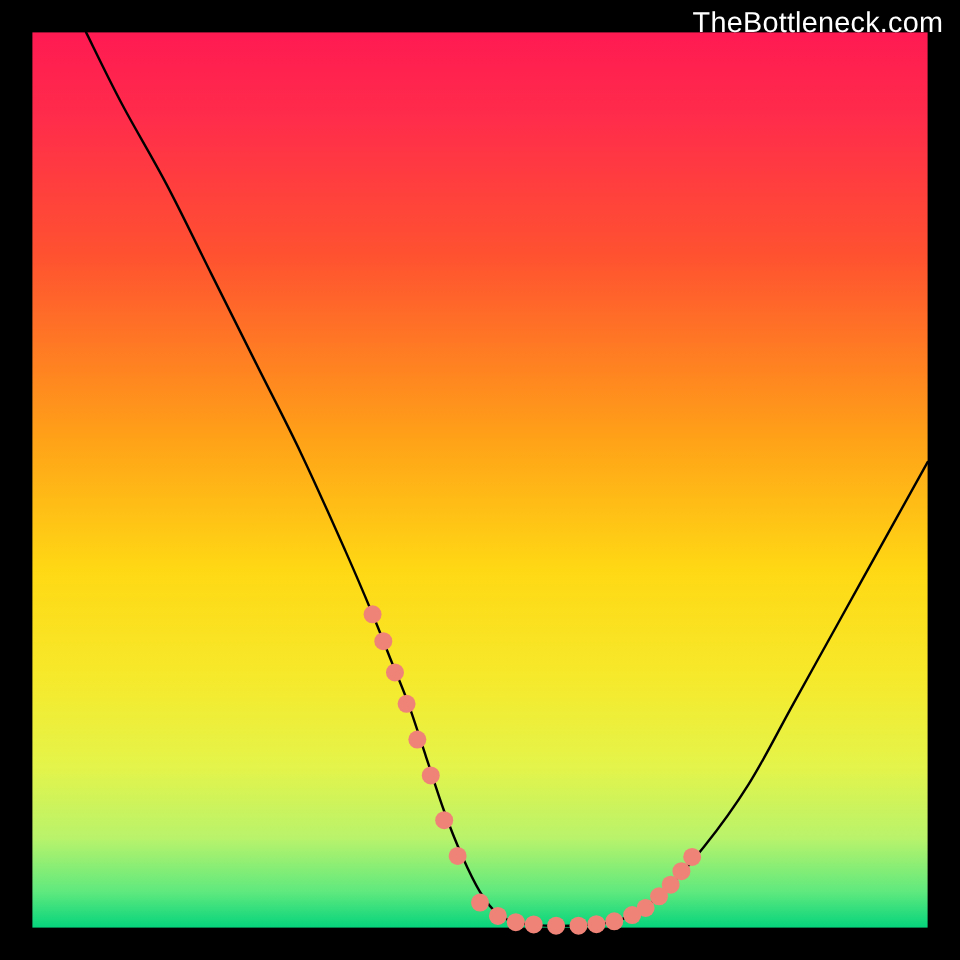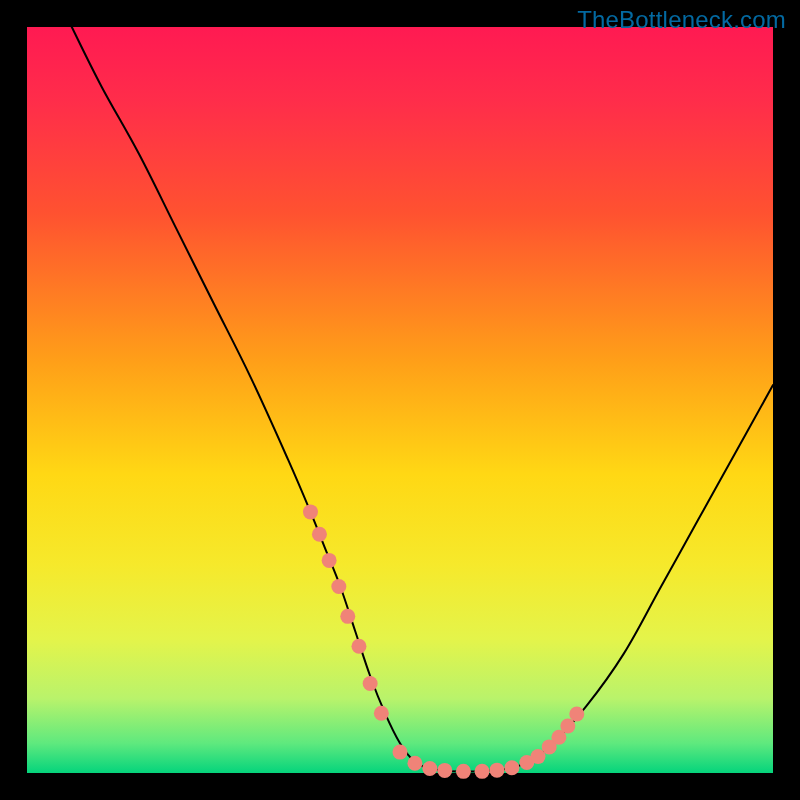--- a/index.html
+++ b/index.html
@@ -35,21 +35,21 @@
       #e4f44a 82%,
       #b9f36b 90%,
       #5fe97e 96%,
       #05d47c 100%
     );
   }
   .watermark {
     position: absolute;
     top: 6px;
     right: 14px;
-    color: #0369a1;
+    color: #ffffff;
     font-size: 24px;
     letter-spacing: 0.2px;
     font-weight: 500;
     user-select: none;
   }
   svg.curve {
     position: absolute;
     inset: 0;
     width: 100%;
     height: 100%;

